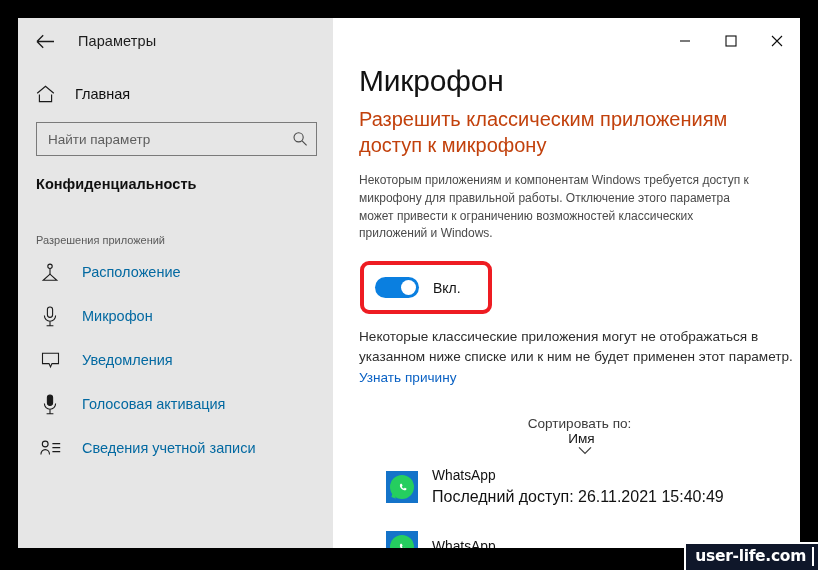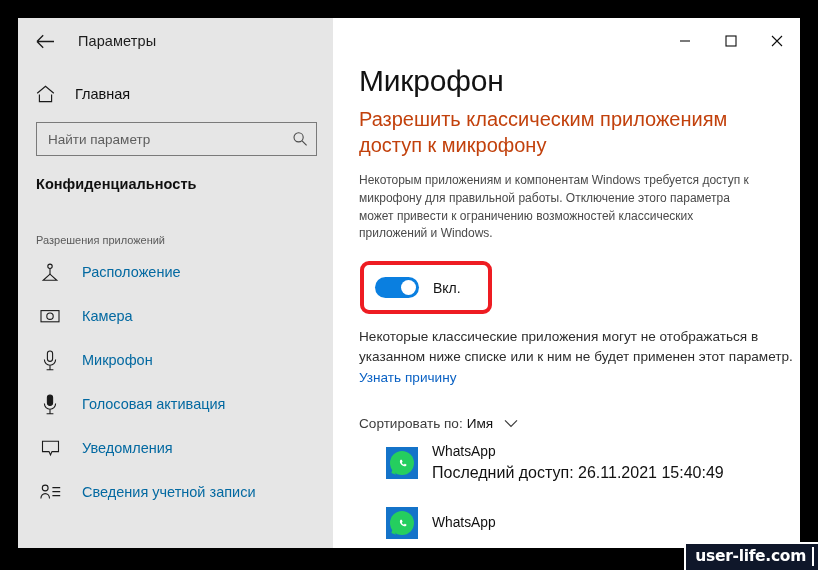--- a/index.html
+++ b/index.html
@@ -218,20 +218,21 @@
     color: #0b62c4;
     text-decoration: none;
   }
 
   .sort-row {
     margin-top: 28px;
     display: flex;
     align-items: center;
     font-size: 13.6px;
     color: #3c3c3c;
+    flex-direction: column;
   }
   .sort-row .sort-value { color: #141414; margin-left: 4px; }
   .sort-row .chev { margin-left: 11px; display: flex; color: #3c3c3c; }
 
   .app-list { margin-top: 12px; padding-left: 27px; }
   .app-row {
     display: flex;
     align-items: center;
     margin-bottom: 24px;
   }
@@ -330,59 +331,50 @@
         <span class="ico">
           <svg width="18" height="19" viewBox="0 0 18 19" fill="none" stroke="currentColor" stroke-width="1.1">
             <circle cx="9" cy="3.3" r="2.2"></circle>
             <path d="M9 5.8v5.4"></path>
             <path d="M9 11.2 2.2 17.3h13.6z"></path>
           </svg>
         </span>
         <span class="lbl">Расположение</span>
       </div>
 
-      <div class="nav-item">
-        <span class="ico">
-          <svg width="20" height="16" viewBox="0 0 20 16" fill="none" stroke="currentColor" stroke-width="1.1">
-            <rect x="1" y="2.6" width="18" height="11.2"></rect>
-            <circle cx="10" cy="8.2" r="3.2"></circle>
-          </svg>
-        </span>
-        <span class="lbl">Камера</span>
-      </div>
 
       <div class="nav-item">
         <span class="ico">
           <svg width="16" height="21" viewBox="0 0 16 21" fill="none" stroke="currentColor" stroke-width="1.1">
             <rect x="5.4" y="1" width="5.2" height="10.4" rx="2.6"></rect>
             <path d="M2.4 9.6c0 3.1 2.5 5.6 5.6 5.6s5.6-2.5 5.6-5.6"></path>
             <path d="M8 15.4V19.8M4.6 19.8h6.8"></path>
           </svg>
         </span>
         <span class="lbl">Микрофон</span>
       </div>
 
       <div class="nav-item">
         <span class="ico">
+          <svg width="19" height="19" viewBox="0 0 19 19" fill="none" stroke="currentColor" stroke-width="1.1">
+            <path d="M1.5 2.2h16v10.4H11L9.5 16l-1.5-3.4H1.5z"></path>
+          </svg>
+        </span>
+        <span class="lbl">Уведомления</span>
+      </div>
+
+      <div class="nav-item">
+        <span class="ico">
           <svg width="16" height="21" viewBox="0 0 16 21" fill="none" stroke="currentColor" stroke-width="1.1">
             <rect x="5.4" y="1" width="5.2" height="10.4" rx="2.6" fill="currentColor"></rect>
             <path d="M2.4 9.6c0 3.1 2.5 5.6 5.6 5.6s5.6-2.5 5.6-5.6"></path>
             <path d="M8 15.4V19.8M4.6 19.8h6.8"></path>
           </svg>
         </span>
         <span class="lbl">Голосовая активация</span>
-      </div>
-
-      <div class="nav-item">
-        <span class="ico">
-          <svg width="19" height="19" viewBox="0 0 19 19" fill="none" stroke="currentColor" stroke-width="1.1">
-            <path d="M1.5 2.2h16v10.4H11L9.5 16l-1.5-3.4H1.5z"></path>
-          </svg>
-        </span>
-        <span class="lbl">Уведомления</span>
       </div>
 
       <div class="nav-item">
         <span class="ico">
           <svg width="21" height="16" viewBox="0 0 21 16" fill="none" stroke="currentColor" stroke-width="1.1">
             <circle cx="5.2" cy="4" r="2.9"></circle>
             <path d="M.9 14.6c0-3 2-5 4.3-5s4.3 2 4.3 5"></path>
             <path d="M12.4 3.6h7.8M12.4 7.6h7.8M12.4 11.6h7.8"></path>
           </svg>
         </span>

